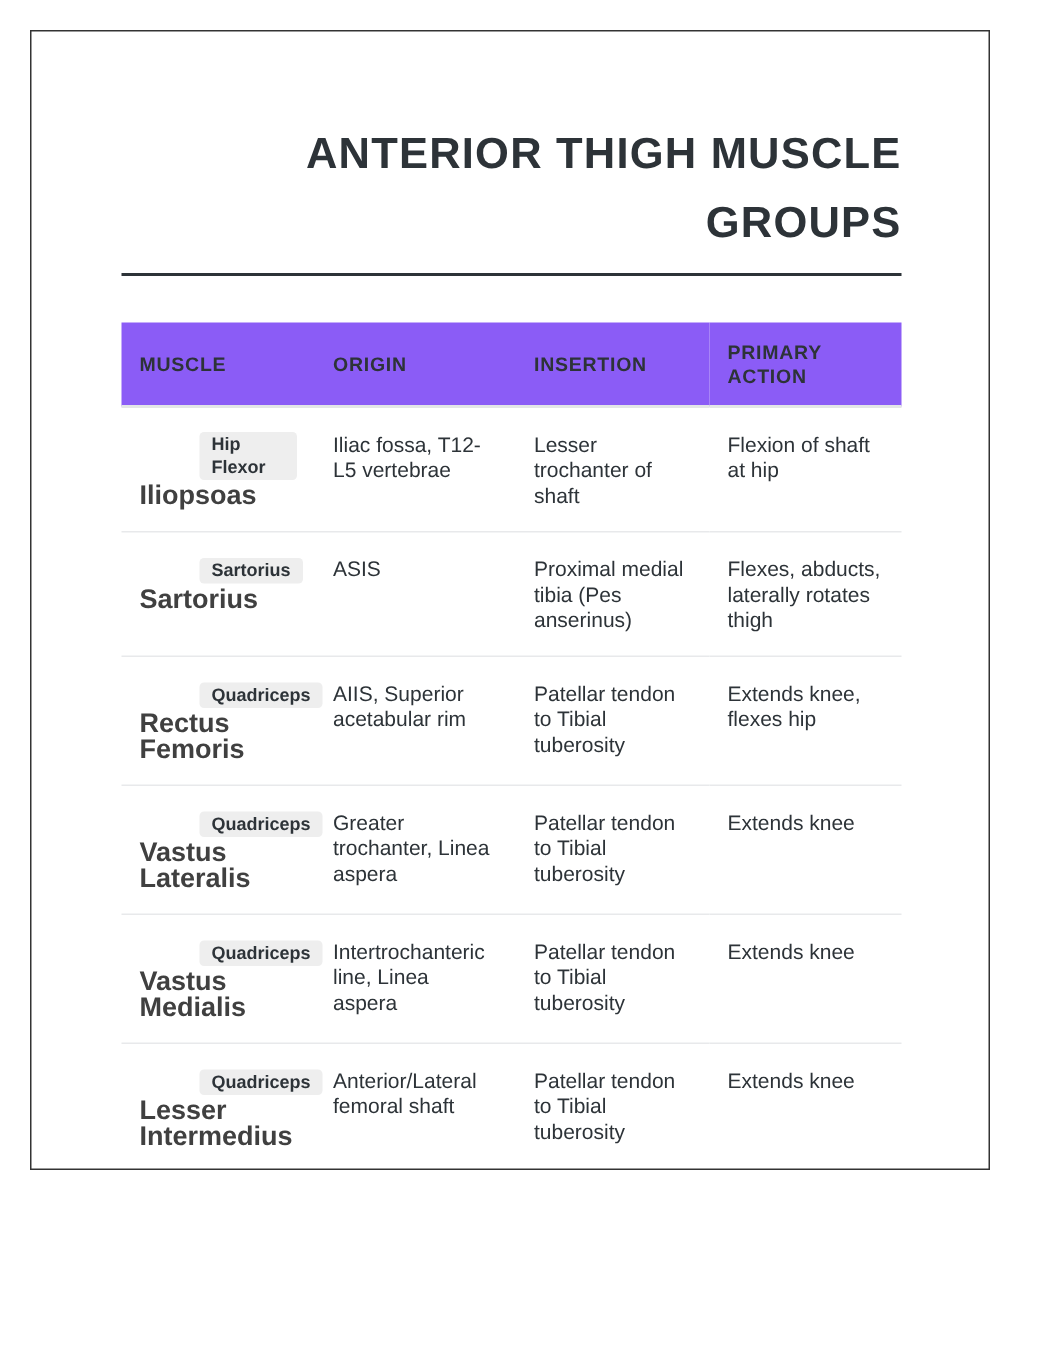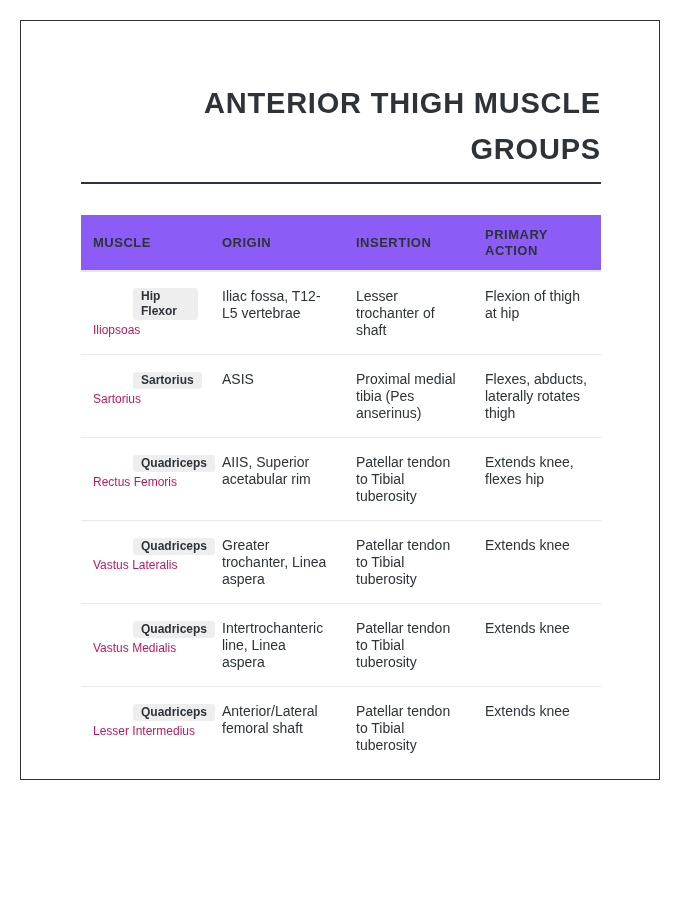--- a/index.html
+++ b/index.html
@@ -93,23 +93,23 @@
       font-size: 12px;
       font-weight: bold;
       padding: 1px 8px;
       border-radius: 3px;
       line-height: 15px;
       margin-bottom: 2px;
       margin-left: 40px;
     }
     .muscle-name {
       display: block;
-      color: #be185d;
-      font-weight: normal;
-      font-size: 12px;
+      color: #404040;
+      font-weight: bold;
+      font-size: 18px;
       line-height: 17px;
       text-decoration: none;
     }
   </style>
 </head>
 <body>
 
 <div class="frame"></div>
 
 <div class="page">
@@ -132,21 +132,21 @@
       </tr>
     </thead>
     <tbody>
       <tr>
         <td>
           <span class="tag">Hip Flexor</span>
           <a class="muscle-name">Iliopsoas</a>
         </td>
         <td>Iliac fossa, T12-L5 vertebrae</td>
         <td>Lesser trochanter of shaft</td>
-        <td>Flexion of thigh at hip</td>
+        <td>Flexion of shaft at hip</td>
       </tr>
       <tr>
         <td>
           <span class="tag">Sartorius</span>
           <a class="muscle-name">Sartorius</a>
         </td>
         <td>ASIS</td>
         <td>Proximal medial tibia (Pes anserinus)</td>
         <td>Flexes, abducts, laterally rotates thigh</td>
       </tr>

